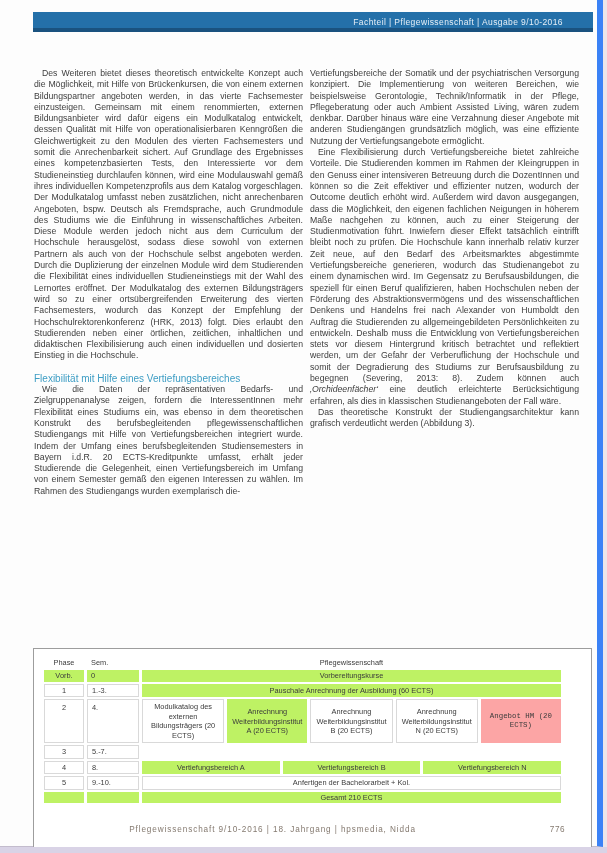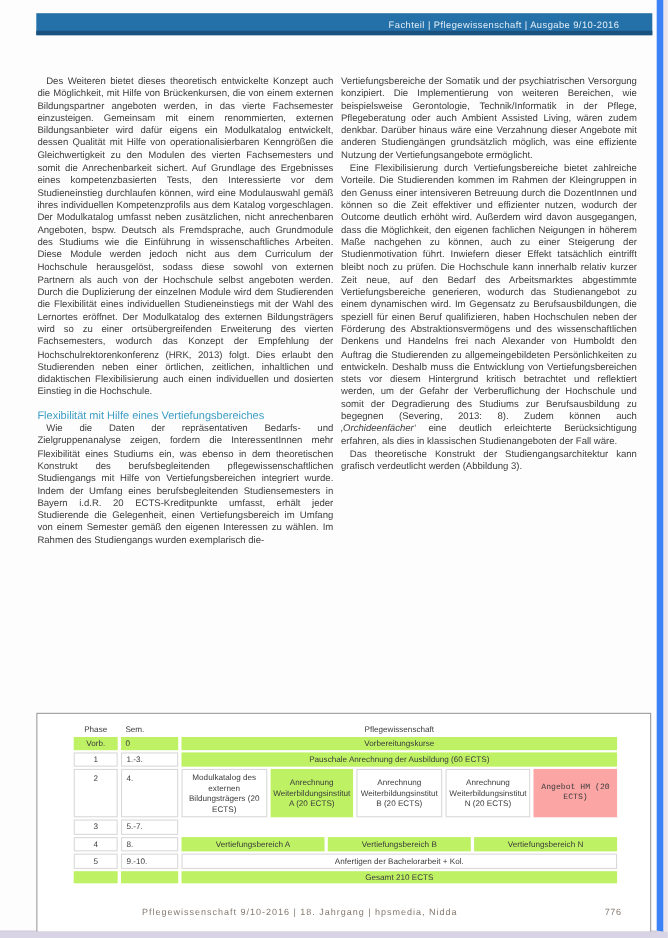--- a/index.html
+++ b/index.html
@@ -38,21 +38,21 @@
   .ind{text-indent:8px;}
   .subhead{
     margin:11px 0 0 0;font-size:10px;font-weight:400;color:#3d9dc4;
     text-align:left;
   }
   .it{font-style:italic;}
   
   .figure{
     position:absolute;left:33px;top:648px;width:559px;height:200px;
     border:1px solid #9d9d9d;box-sizing:border-box;
-    padding:8px 30px 0 33px;background:#fff;overflow:hidden;
+    padding:8px 30px 0 10px;background:#fff;overflow:hidden;
   }
   .trow{display:flex;gap:3px;margin-bottom:2px;align-items:stretch;}
   .cell{
     font-size:7.4px;color:#3b3b3b;line-height:1.28;
     display:flex;align-items:center;justify-content:center;
     text-align:center;min-height:11px;box-sizing:border-box;padding:1px 2px;
   }
   .cp{width:40px;flex:none;}
   .cs{width:52px;flex:none;justify-content:flex-start;text-align:left;padding-left:4px;}
   .cm{flex:1;display:flex;gap:3px;}

